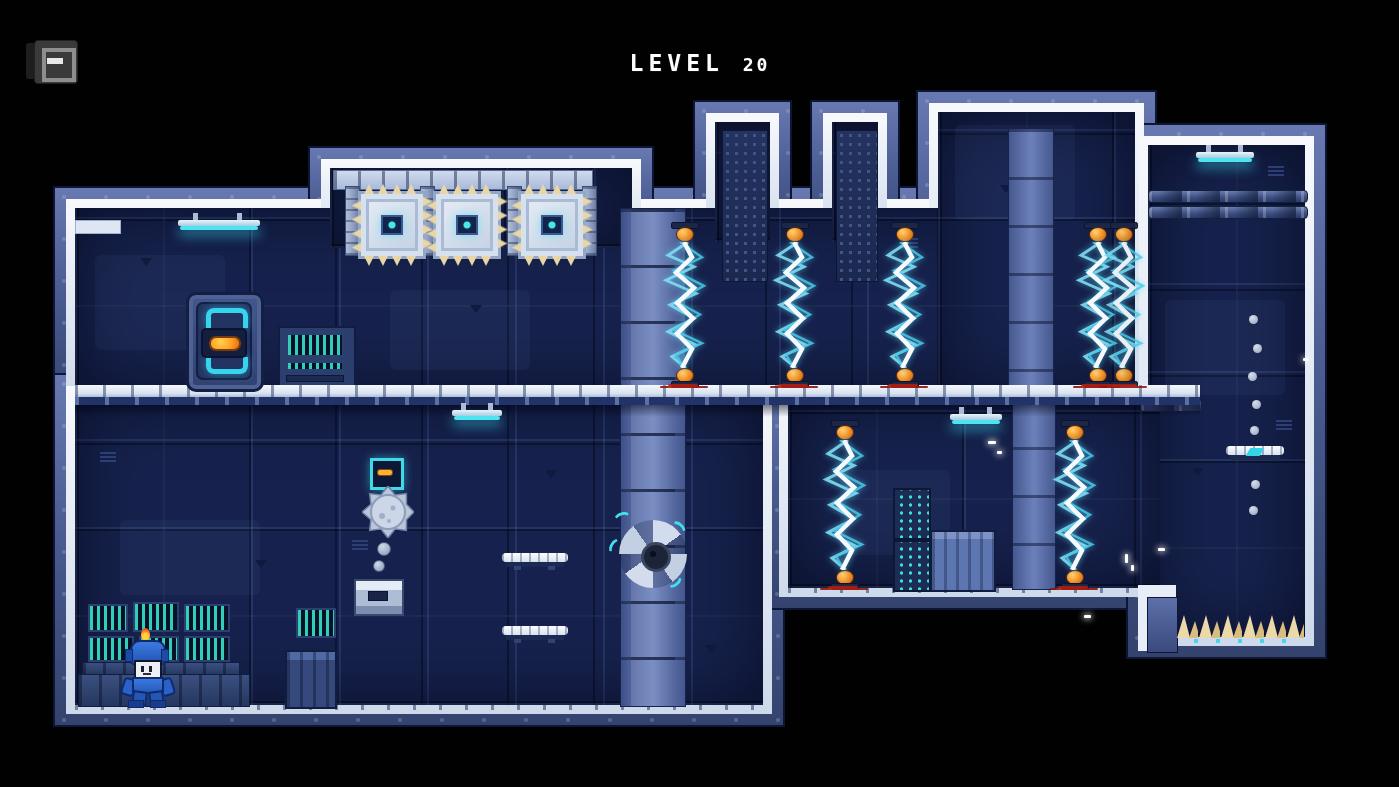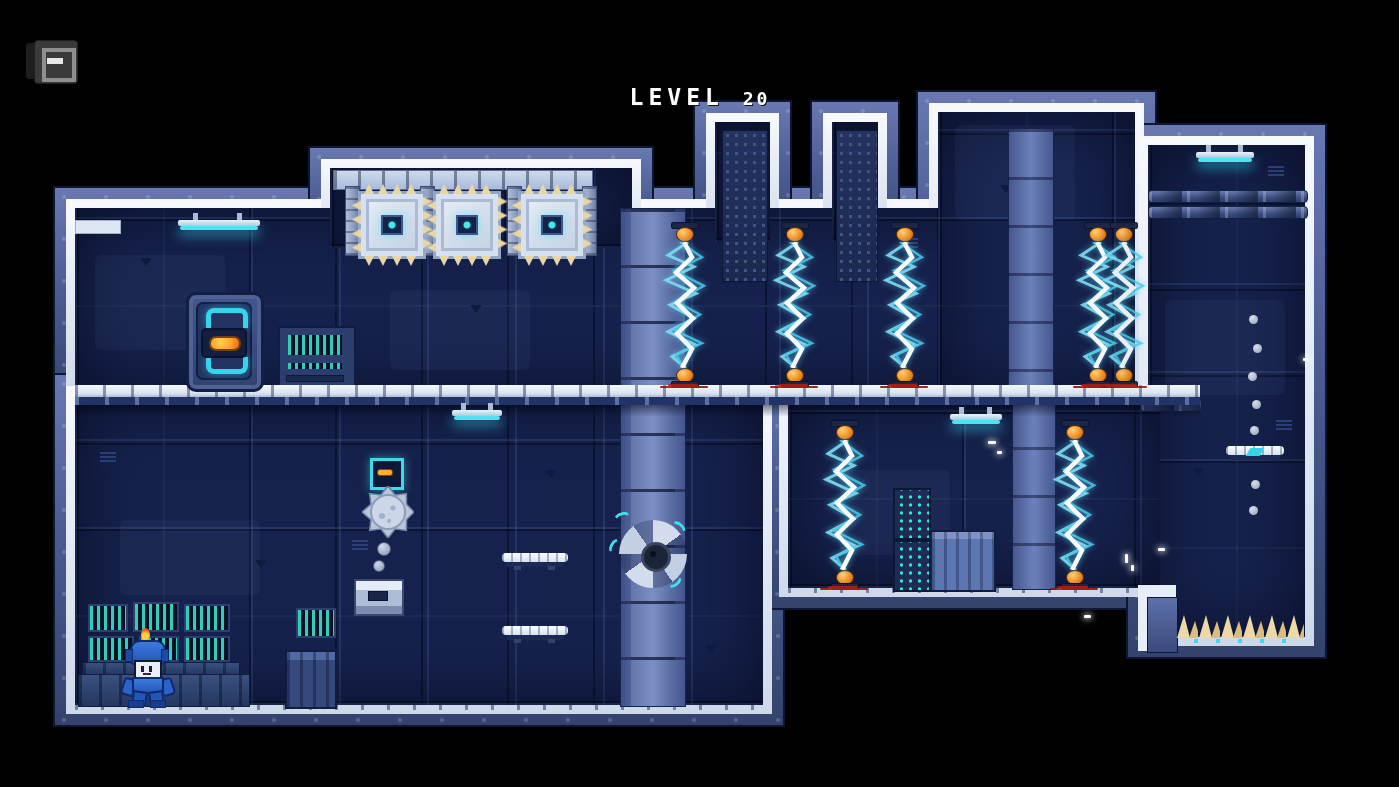--- a/index.html
+++ b/index.html
@@ -146,21 +146,21 @@
   .player .face b{position:absolute;left:7px;top:11px;width:8px;height:2px;background:#3a2630;}
   .player .torso{position:absolute;left:8px;top:49px;width:28px;height:15px;background:linear-gradient(180deg,#3b79e0,#2456b4);border:2px solid #0f2a6e;}
   .player .arm-l,.player .arm-r{position:absolute;top:50px;width:10px;height:14px;background:#2b62c8;border:2px solid #0f2a6e;border-radius:4px;}
   .player .arm-l{left:-2px;transform:rotate(18deg)}.player .arm-r{left:36px;transform:rotate(-18deg)}
   .player .leg-l,.player .leg-r{position:absolute;top:63px;width:11px;height:11px;background:#2456b4;border:2px solid #0f2a6e;}
   .player .leg-l{left:8px;transform:rotate(8deg)}.player .leg-r{left:25px;transform:rotate(-8deg)}
   .player .boot-l,.player .boot-r{position:absolute;top:72px;width:14px;height:6px;background:#1a3c8c;border:1px solid #0f2a6e;}
   .player .boot-l{left:4px}.player .boot-r{left:26px}
   
   #hud-title{position:absolute;left:500px;top:50px;width:400px;text-align:center;z-index:10;color:#fff;
-       font-weight:bold;font-size:23px;letter-spacing:5px;text-shadow:1px 1px 0 #111;margin-top:34px;}
+       font-weight:bold;font-size:23px;letter-spacing:5px;text-shadow:1px 1px 0 #111;}
   #hud-title .num{font-size:18px;letter-spacing:3px;}
   #menu-icon{position:absolute;left:26px;top:40px;width:50px;height:42px;z-index:10;cursor:pointer;}
   #menu-icon .spine{position:absolute;left:0;top:3px;width:12px;height:36px;background:#1e1e1e;border-radius:3px;}
   #menu-icon .body{position:absolute;left:8px;top:0;width:42px;height:42px;background:#3a3a3a;border-radius:4px;border:1px solid #202020;}
   #menu-icon .pagefrm{position:absolute;left:16px;top:8px;width:26px;height:26px;border:4px solid #8e8e8e;background:#3a3a3a;}
   #menu-icon .slot{position:absolute;left:21px;top:18px;width:16px;height:6px;background:#e8e8e8;}
   .wt{position:absolute;z-index:4;background:#dde6f2;border:1px solid #9fb0cc;}
   .steppatch-w{position:absolute;z-index:4;background:#e8eef7;}
   .steppatch-f{position:absolute;z-index:4;background:linear-gradient(180deg,#5d70a9,#3a4a7e);border:1px solid #0d1634;}
 </style>

